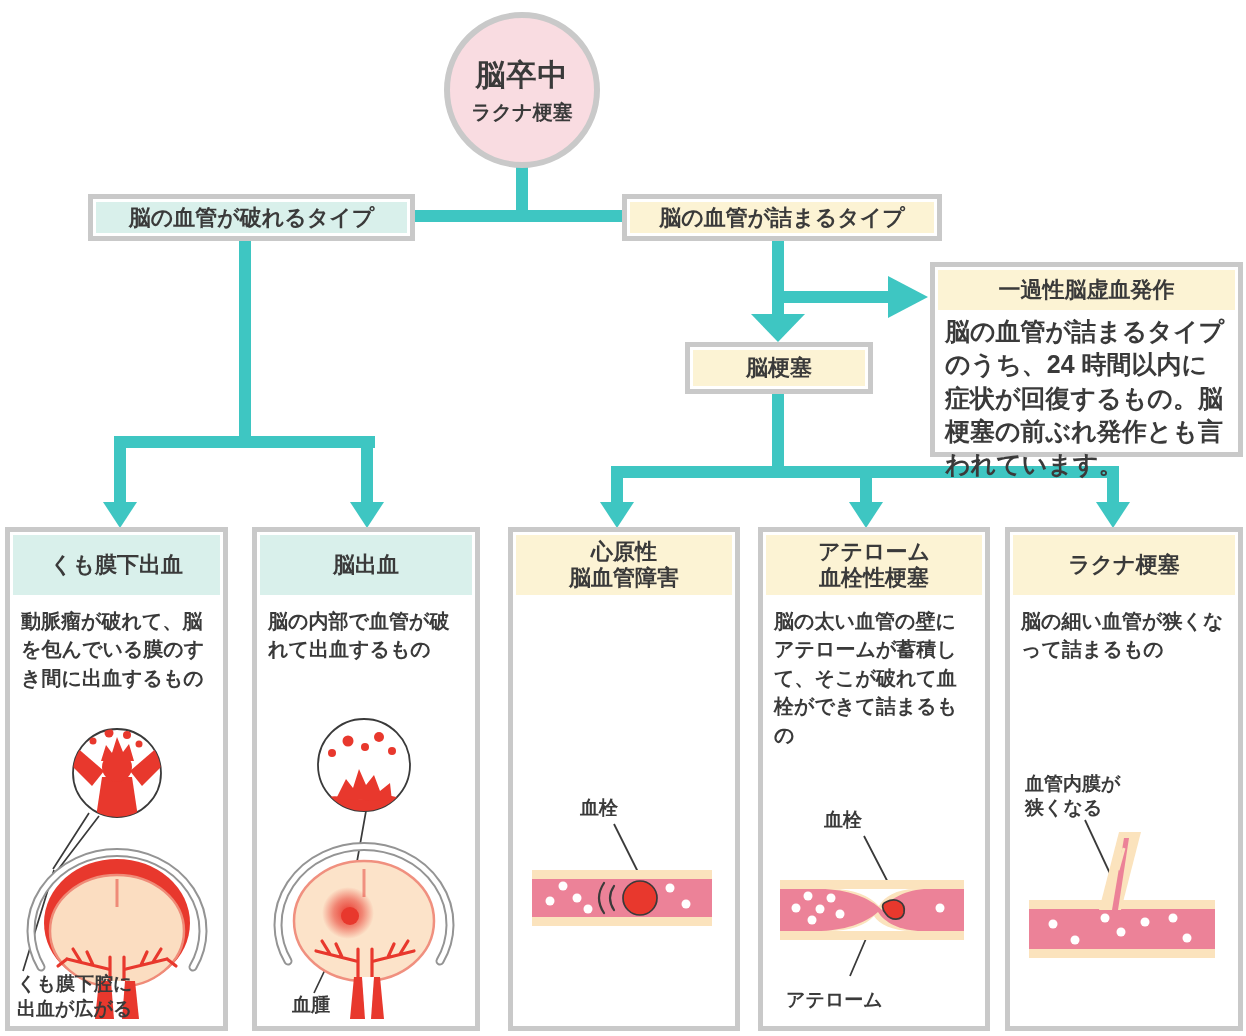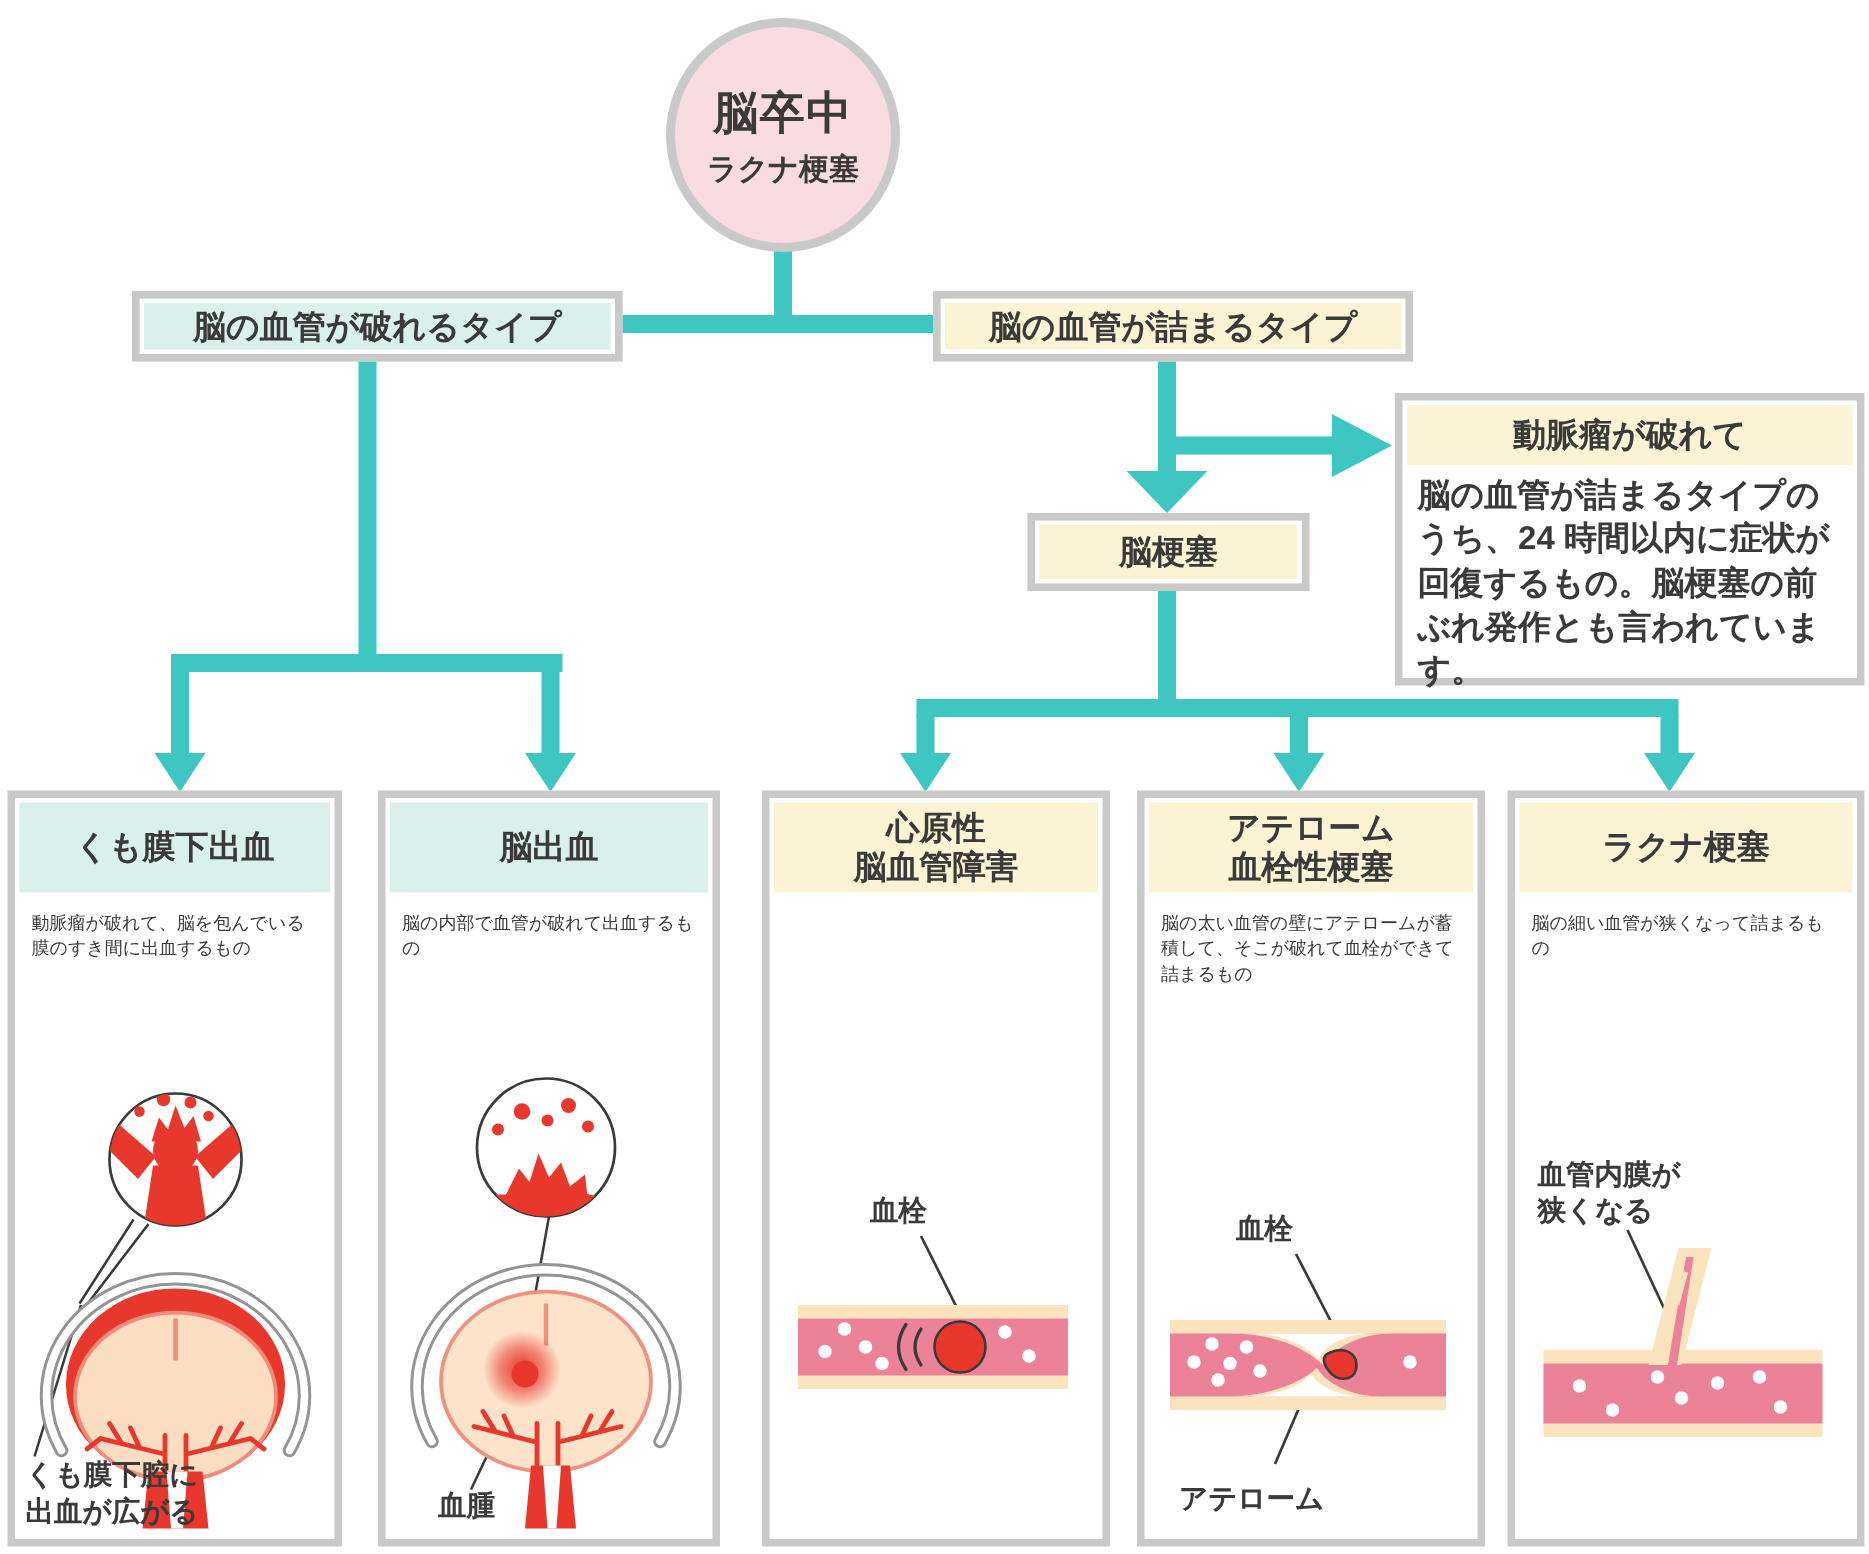--- a/index.html
+++ b/index.html
@@ -37,34 +37,34 @@
   }
   .node.mint  { background:var(--mint); }
   .node.cream { background:var(--cream); }
 
   .tia {
     position:absolute; left:930px; top:262px; width:313px; height:195px;
     border:5px solid var(--gray); background:#fff; padding:3px;
   }
   .tia-h { background:var(--cream); height:40px; display:flex; align-items:center;
     justify-content:center; font-size:22px; font-weight:bold; }
-  .tia-b { padding:5px 7px 0 7px; font-size:22px; font-weight:600; line-height:1.33; }
+  .tia-b { padding:5px 7px 0 7px; font-size:25px; font-weight:600; line-height:1.33; }
 
   .tbox {
     position:absolute; top:527px; height:504px; border:5px solid var(--gray);
     background:#fff; padding:3px;
   }
   .tbox-h {
     height:60px; display:flex; align-items:center; justify-content:center;
     text-align:center; font-size:22px; font-weight:bold; line-height:1.18;
     white-space:pre-line;
   }
   .tbox-h.mint  { background:var(--mint); }
   .tbox-h.cream { background:var(--cream); }
-  .tbox-d { padding:12px 8px 0 8px; font-size:12px; font-weight:400; line-height:1.42; }
+  .tbox-d { padding:12px 8px 0 8px; font-size:20px; font-weight:700; line-height:1.42; }
   .fig { position:absolute; }
   .fig svg { display:block; }
   .cap { position:absolute; font-size:19px; font-weight:bold; line-height:1.28;
     white-space:pre-line; color:#3a3a3a; }
 </style>
 </head>
 <body>
 
 <div class="canvas">
 
@@ -91,21 +91,21 @@
 
   <div class="root-circle">
     <div class="root-title">脳卒中</div>
     <div class="root-sub">ラクナ梗塞</div>
   </div>
 
   <div class="node mint" style="left:88px; top:194px; width:327px; height:47px;">脳の血管が破れるタイプ</div>
   <div class="node cream" style="left:622px; top:194px; width:320px; height:47px;">脳の血管が詰まるタイプ</div>
 
   <div class="tia">
-    <div class="tia-h">動脈瘤が破れて</div>
+    <div class="tia-h">一過性脳虚血発作</div>
     <div class="tia-b">脳の血管が詰まるタイプのうち、24 時間以内に症状が回復するもの。脳梗塞の前ぶれ発作とも言われています。</div>
   </div>
 
   <div class="node cream" style="left:685px; top:342px; width:188px; height:52px;">脳梗塞</div>
 
   <div class="tbox" style="left:5px; width:223px;">
     <div class="tbox-h mint">くも膜下出血</div>
     <div class="tbox-d">動脈瘤が破れて、脳を包んでいる膜のすき間に出血するもの</div>
     <div class="fig" style="left:5px; bottom:5px; width:199px; height:300px;">
       <svg width="199" height="300" viewBox="0 0 199 300">

